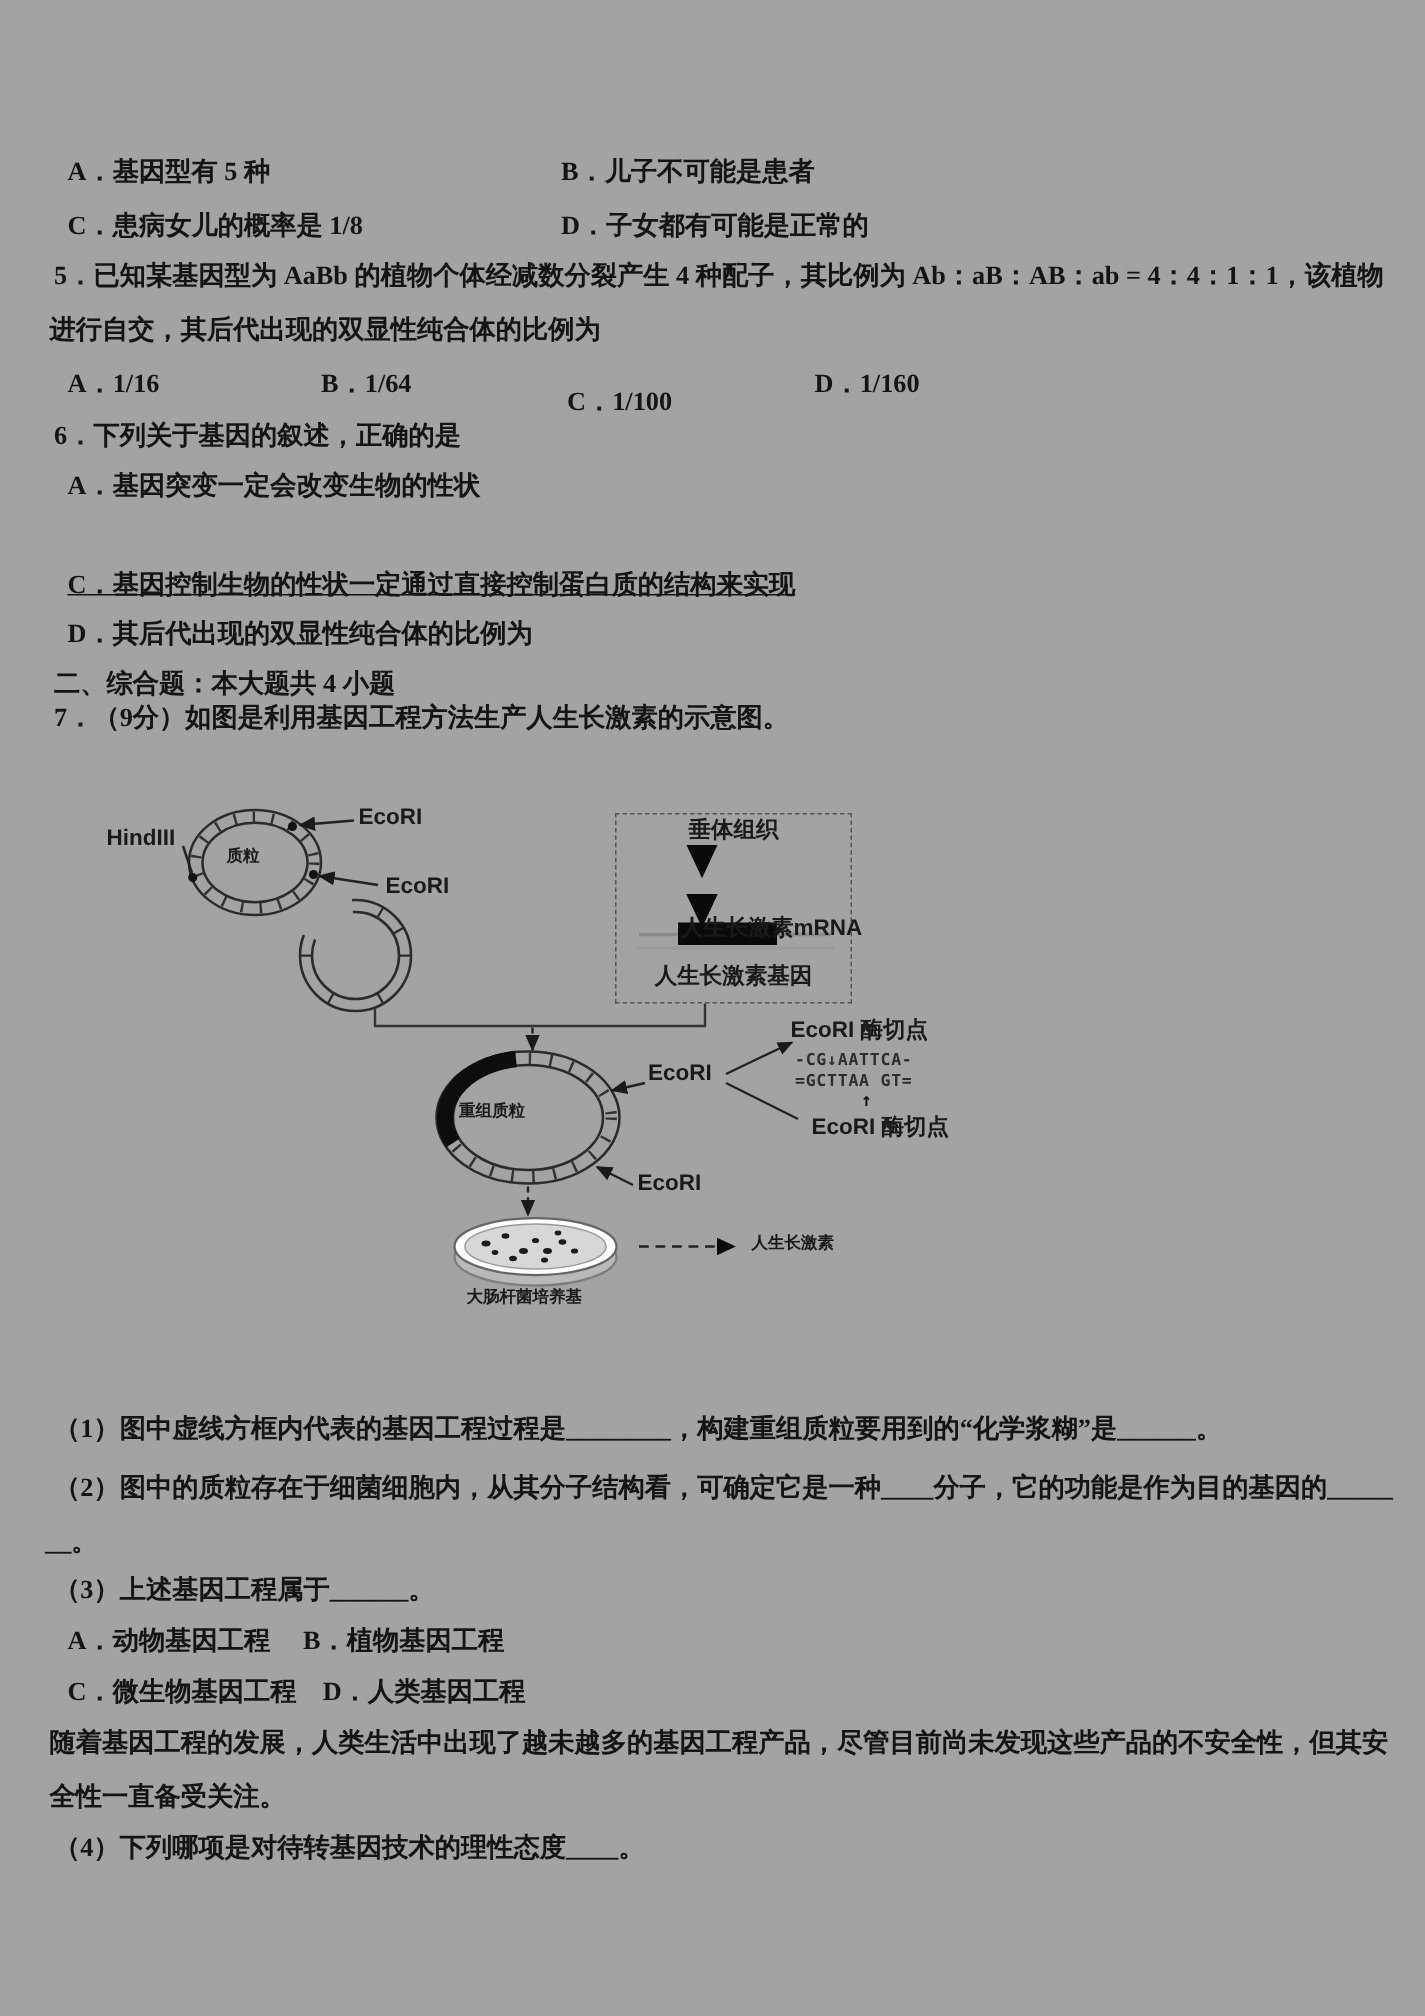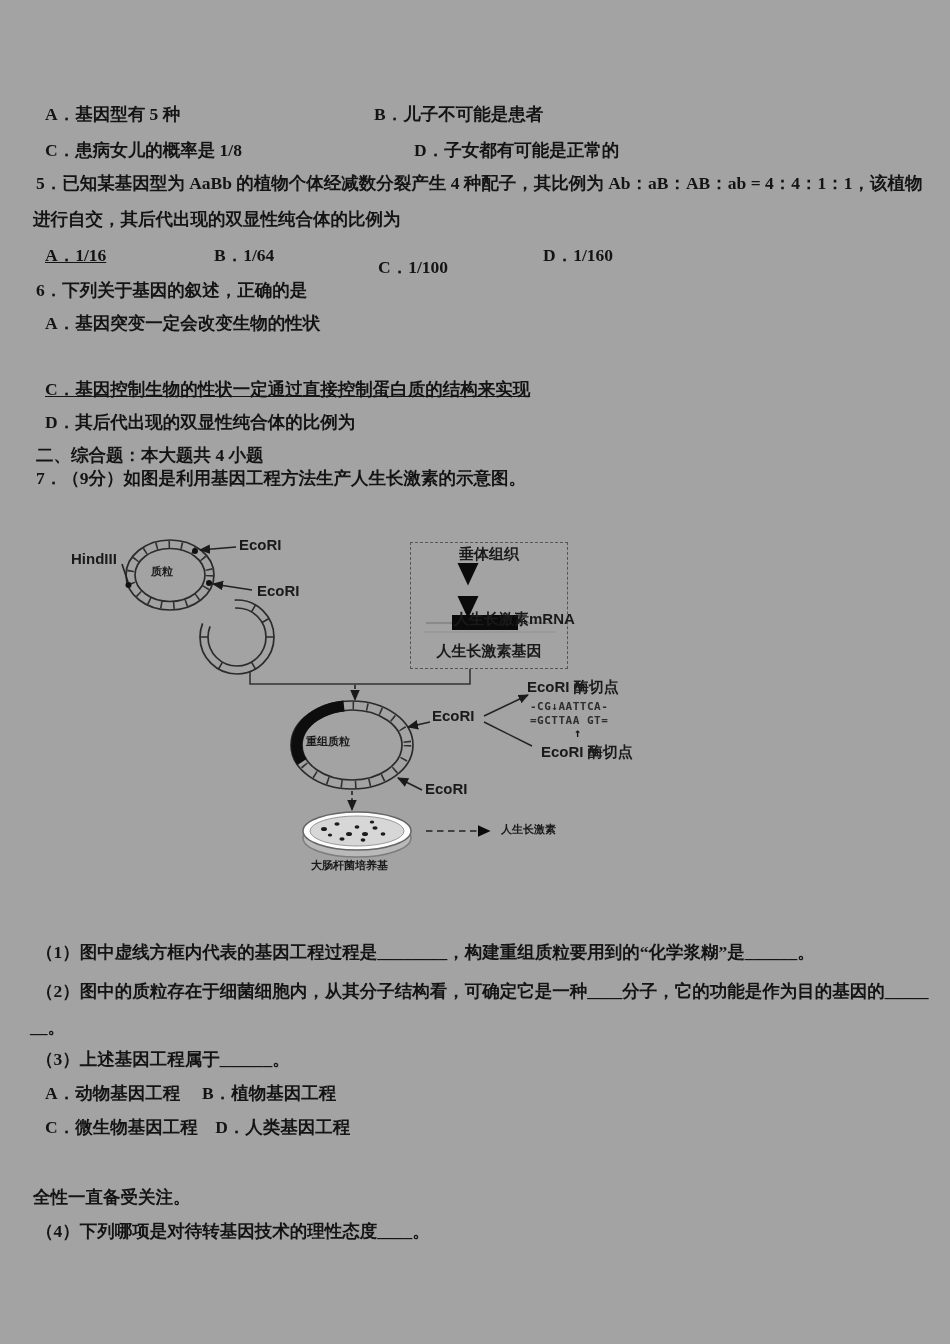--- a/index.html
+++ b/index.html
@@ -27,25 +27,25 @@
   svg.diag { position:absolute; left:60px; top:528px; }
 </style>
 </head>
 <body>
 
 <div class="page">
 
   <div class="tl" style="left:45px;top:103px;">A．基因型有 5 种</div>
   <div class="tl" style="left:374px;top:103px;">B．儿子不可能是患者</div>
   <div class="tl" style="left:45px;top:139px;">C．患病女儿的概率是 1/8</div>
-  <div class="tl" style="left:374px;top:139px;margin-left:40px;">D．子女都有可能是正常的</div>
+  <div class="tl" style="left:374px;top:139px;">D．子女都有可能是正常的</div>
 
   <div class="tl" style="left:36px;top:172px;">5．已知某基因型为 AaBb 的植物个体经减数分裂产生 4 种配子，其比例为 Ab：aB：AB：ab = 4：4：1：1，该植物</div>
   <div class="tl" style="left:33px;top:208px;">进行自交，其后代出现的双显性纯合体的比例为</div>
-  <div class="tl" style="left:45px;top:244px;text-decoration:underline;">A．1/16</div>
+  <div class="tl" style="left:45px;top:244px;">A．1/16</div>
   <div class="tl" style="left:214px;top:244px;">B．1/64</div>
   <div class="tl" style="left:378px;top:244px;margin-top:12px;">C．1/100</div>
   <div class="tl" style="left:543px;top:244px;">D．1/160</div>
 
   <div class="tl" style="left:36px;top:279px;">6．下列关于基因的叙述，正确的是</div>
   <div class="tl" style="left:45px;top:312px;">A．基因突变一定会改变生物的性状</div>
   <div class="tl" style="left:45px;top:378px;text-decoration:underline;">C．基因控制生物的性状一定通过直接控制蛋白质的结构来实现</div>
   <div class="tl" style="left:45px;top:411px;">D．其后代出现的双显性纯合体的比例为</div>
 
   <div class="tl" style="left:36px;top:444px;">二、综合题：本大题共 4 小题</div>
@@ -162,16 +162,17 @@
     <div class="dlabel big" style="left:311px;top:856px;">大肠杆菌培养基</div>
     <div class="dlabel big" style="left:501px;top:820px;">人生长激素</div>
   </div>
 
   <div class="tl" style="left:36px;top:941px;">（1）图中虚线方框内代表的基因工程过程是________，构建重组质粒要用到的“化学浆糊”是______。</div>
   <div class="tl" style="left:36px;top:980px;">（2）图中的质粒存在于细菌细胞内，从其分子结构看，可确定它是一种____分子，它的功能是作为目的基因的_____</div>
   <div class="tl" style="left:30px;top:1016px;">__。</div>
   <div class="tl" style="left:36px;top:1048px;">（3）上述基因工程属于______。</div>
   <div class="tl" style="left:45px;top:1082px;">A．动物基因工程　 B．植物基因工程</div>
   <div class="tl" style="left:45px;top:1116px;">C．微生物基因工程　D．人类基因工程</div>
+  <div class="tl" style="left:33px;top:1150px;">随着基因工程的发展，人类生活中出现了越未越多的基因工程产品，尽管目前尚未发现这些产品的不安全性，但其安</div>
   <div class="tl" style="left:33px;top:1186px;">全性一直备受关注。</div>
   <div class="tl" style="left:36px;top:1220px;">（4）下列哪项是对待转基因技术的理性态度____。</div>
 
 </div>
 
 </body></html>

